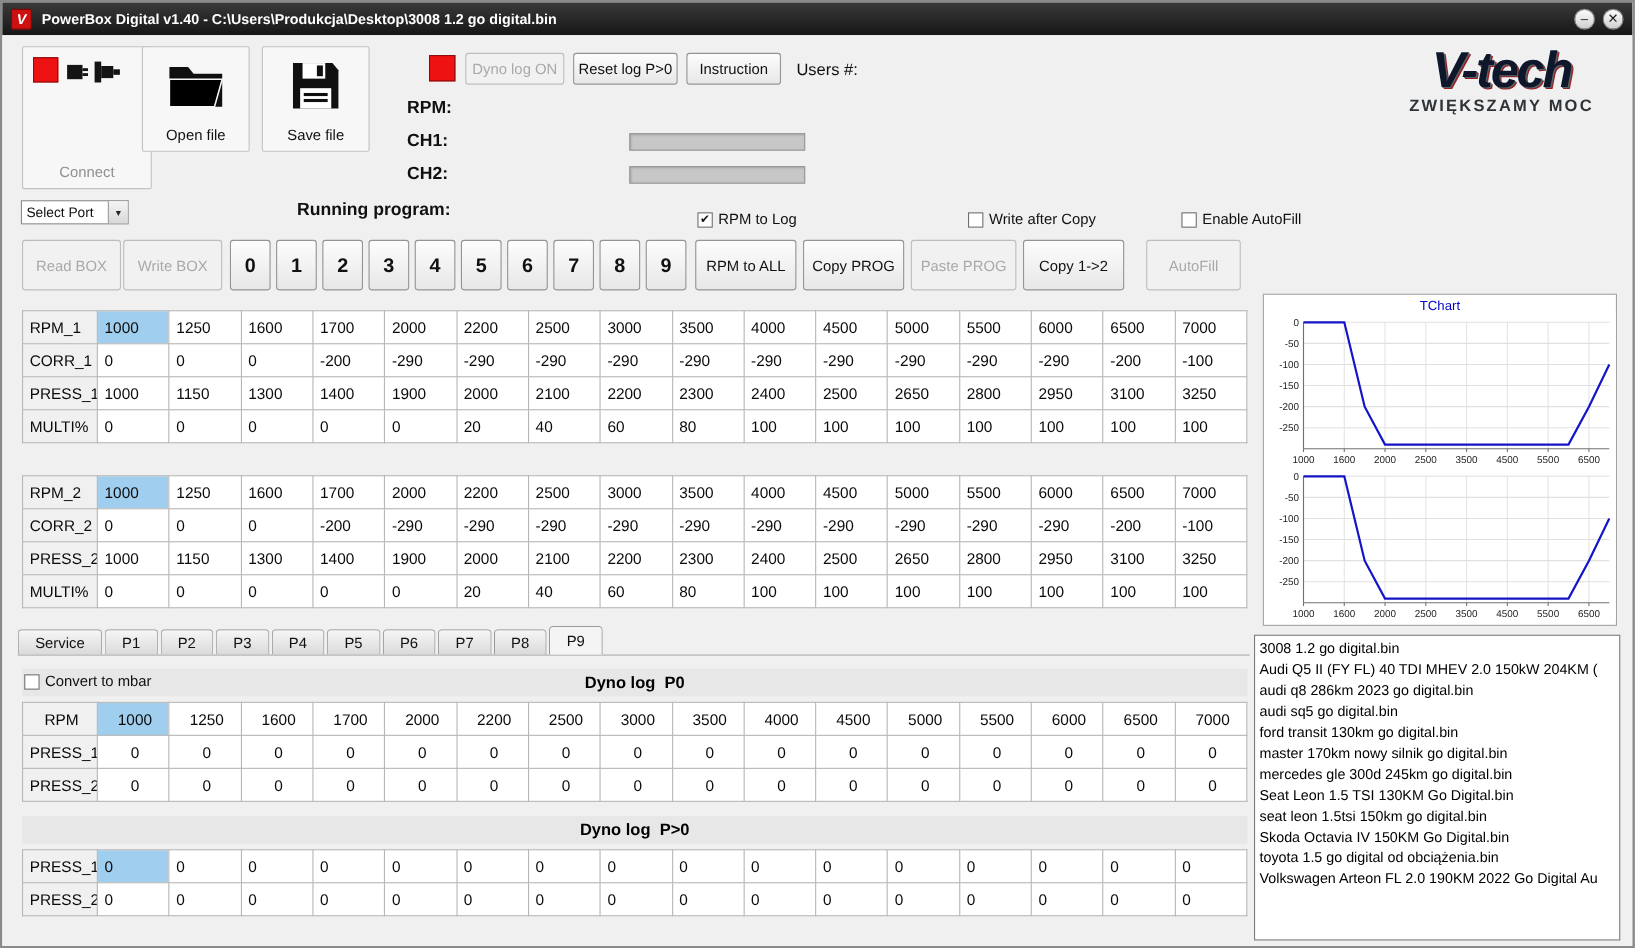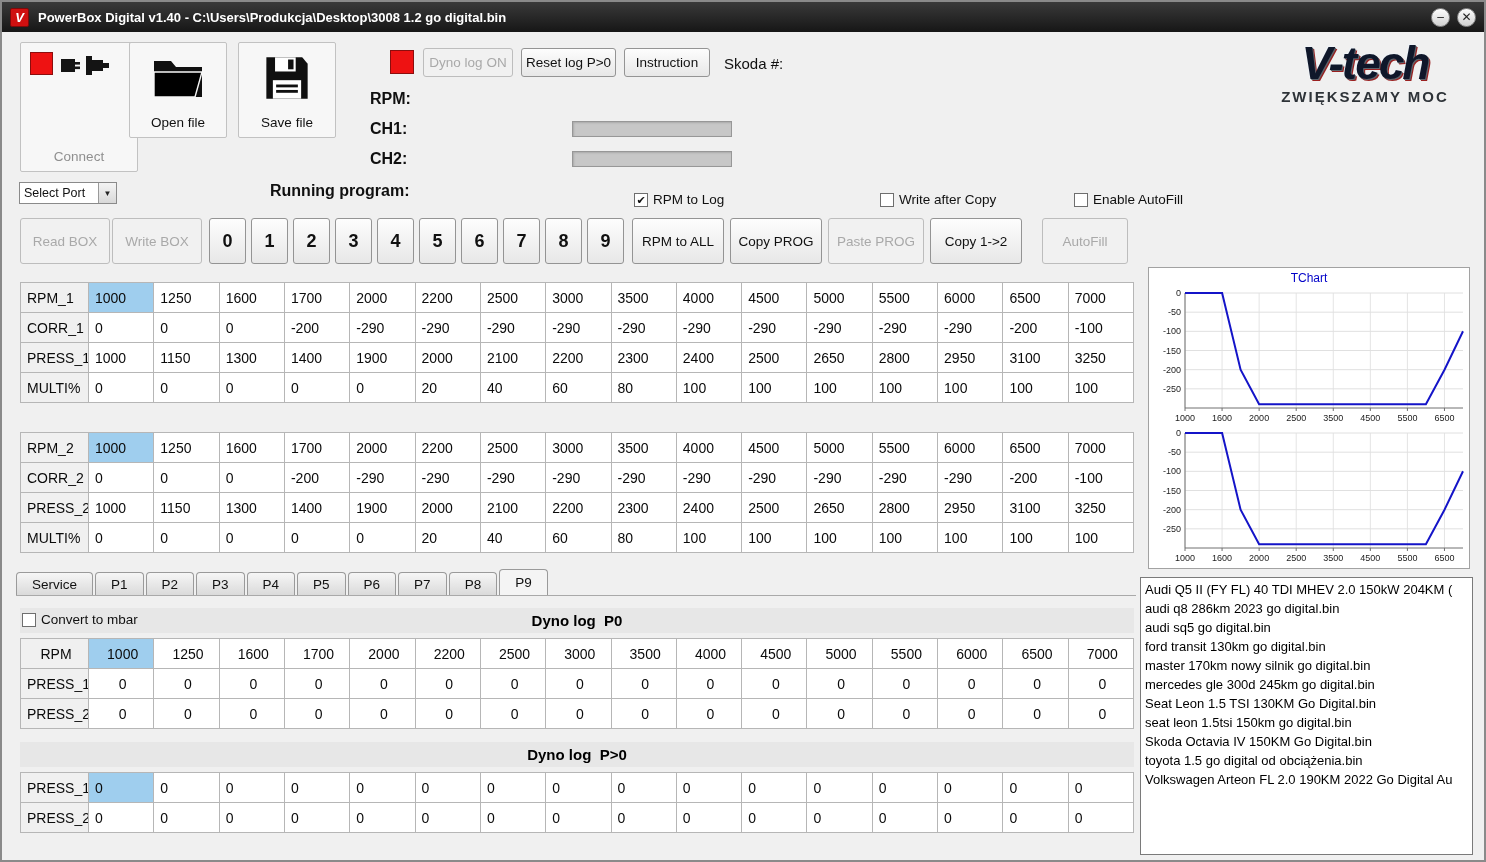--- a/index.html
+++ b/index.html
@@ -140,21 +140,21 @@
           <rect x="13" y="34" width="20" height="2.6" fill="#101010"></rect>
         </svg>
       </span>
       <span class="bigbtn-label">Save file</span>
     </button>
 
     <div class="indicator" style="left:388px; top:18px;"></div>
     <button class="btn disabled" style="left:421px; top:16px; width:90px; height:29px;">Dyno log ON</button>
     <button class="btn" style="left:519px; top:16px; width:95px; height:29px;">Reset log P&gt;0</button>
     <button class="btn" style="left:622px; top:16px; width:86px; height:29px;">Instruction</button>
-    <div class="lbl-mid" style="left:722px; top:23px;">Skoda #:</div>
+    <div class="lbl-mid" style="left:722px; top:23px;">Users #:</div>
 
     <div class="lbl" style="left:368px; top:58px;">RPM:</div>
     <div class="lbl" style="left:368px; top:88px;">CH1:</div>
     <div class="lbl" style="left:368px; top:118px;">CH2:</div>
     <div class="pbar" style="left:570px; top:89px;"></div>
     <div class="pbar" style="left:570px; top:119px;"></div>
 
     <div class="lbl" style="left:268px; top:150px;">Running program:</div>
 
     <div class="selectbox" style="left:17px; top:150px;">
@@ -584,20 +584,21 @@
           <text x="221.33333333333331" y="136" font-size="9" fill="#222" text-anchor="middle" font-family="Liberation Sans, sans-serif">4500</text>
           <line x1="258.4" y1="123" x2="258.4" y2="126" stroke="#707070"></line>
           <text x="258.4" y="136" font-size="9" fill="#222" text-anchor="middle" font-family="Liberation Sans, sans-serif">5500</text>
           <line x1="295.4666666666667" y1="123" x2="295.4666666666667" y2="126" stroke="#707070"></line>
           <text x="295.4666666666667" y="136" font-size="9" fill="#222" text-anchor="middle" font-family="Liberation Sans, sans-serif">6500</text>
           <polyline points="36.0,8.0 54.5,8.0 73.1,8.0 91.6,84.7 110.1,119.2 128.7,119.2 147.2,119.2 165.7,119.2 184.3,119.2 202.8,119.2 221.3,119.2 239.9,119.2 258.4,119.2 276.9,119.2 295.5,84.7 314.0,46.3" fill="none" stroke="#1414c8" stroke-width="2"></polyline>
         </svg>
     </div>
 
     <div class="file-panel" id="file-list" style="left:1138px; top:545px;">
+        <div class="file-item">3008 1.2 go digital.bin</div>
         <div class="file-item">Audi Q5 II (FY FL) 40 TDI MHEV 2.0 150kW 204KM (</div>
         <div class="file-item">audi q8 286km 2023 go digital.bin</div>
         <div class="file-item">audi sq5 go digital.bin</div>
         <div class="file-item">ford transit 130km go digital.bin</div>
         <div class="file-item">master 170km nowy silnik go digital.bin</div>
         <div class="file-item">mercedes gle 300d 245km go digital.bin</div>
         <div class="file-item">Seat Leon 1.5 TSI 130KM Go Digital.bin</div>
         <div class="file-item">seat leon 1.5tsi 150km go digital.bin</div>
         <div class="file-item">Skoda Octavia IV 150KM Go Digital.bin</div>
         <div class="file-item">toyota 1.5 go digital od obciążenia.bin</div>

